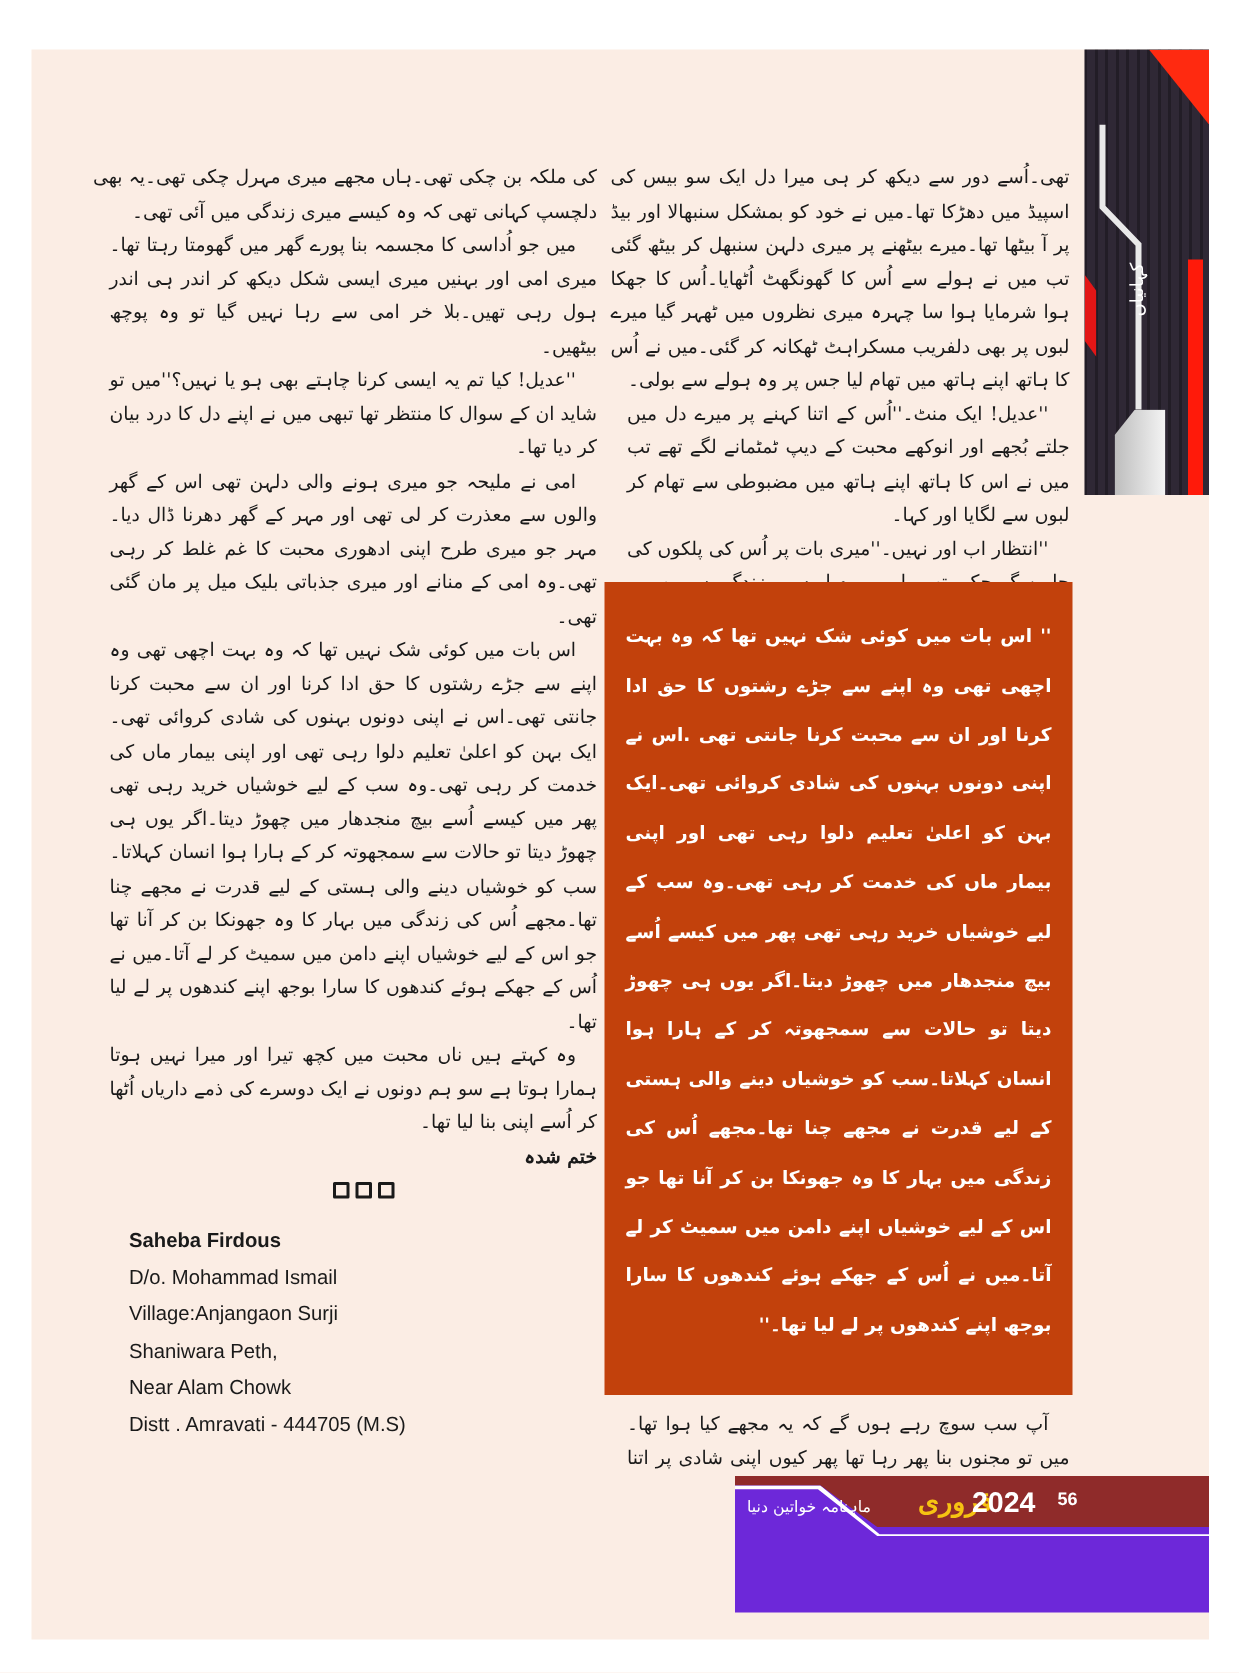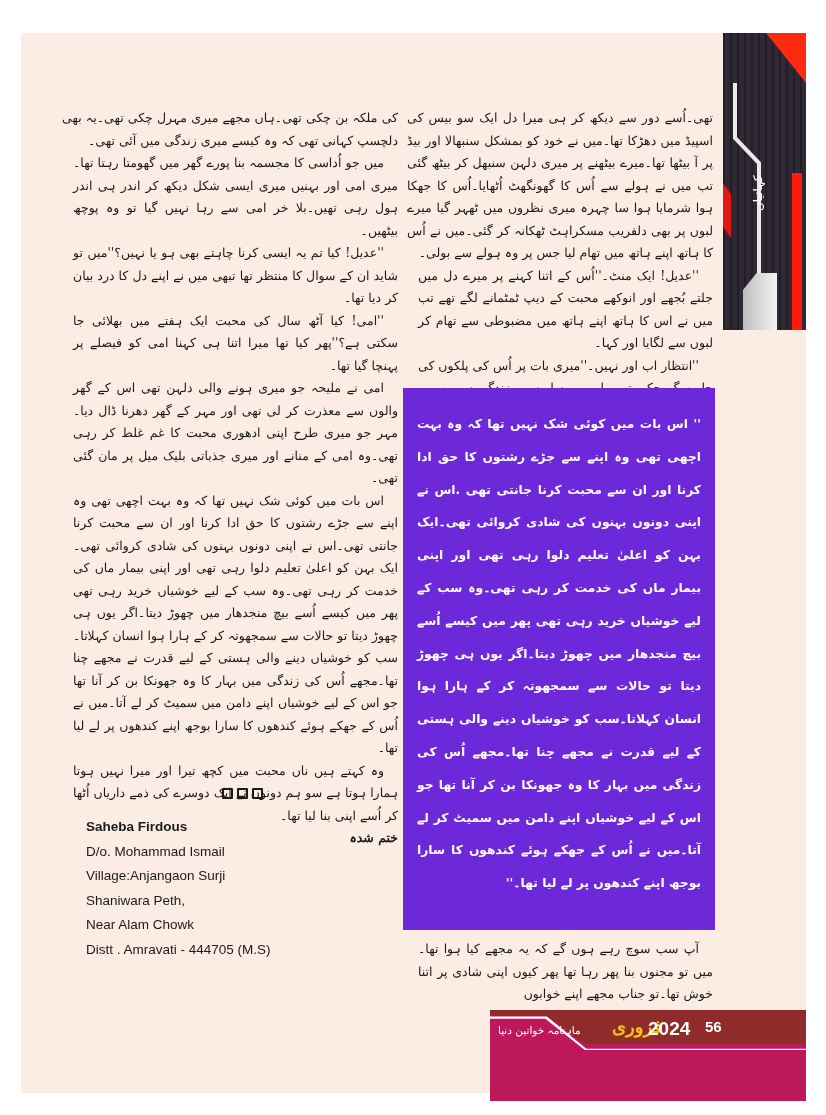--- a/index.html
+++ b/index.html
@@ -30,21 +30,21 @@
       width: 11px; height: 11px; border: 2px solid #1a1a1a; box-sizing: border-box; border-radius: 1px;
     }
     .address {
       position: absolute; left: 86px; top: 815px; width: 280px;
       font-family: "Liberation Sans", sans-serif; font-size: 13.5px; color: #1a1a1a; direction: ltr;
     }
     .address div { height: 24.5px; line-height: 24.5px; white-space: nowrap; }
     .address .name { font-weight: bold; }
     .quote-box {
       position: absolute; left: 403px; top: 388px; width: 312px; height: 542px;
-      background: #6d28d9; box-sizing: border-box; padding: 20px 14px 10px 14px;
+      background: #c2410c; box-sizing: border-box; padding: 20px 14px 10px 14px;
       color: #ffffff; direction: rtl; text-align: justify;
       font-family: "DejaVu Sans", sans-serif; font-weight: bold; font-size: 12.3px; line-height: 32.8px;
     }
     .banner {
       position: absolute; left: 723px; top: 33px; width: 83px; height: 297px;
       background: #2f2835; overflow: hidden;
     }
     .banner .stripes {
       position: absolute; inset: 0;
       background: repeating-linear-gradient(90deg, rgba(0,0,0,0.28) 0 2px, transparent 2px 7px);
@@ -68,36 +68,36 @@
       position: absolute; left: 20px; top: 240px; width: 34px; height: 57px;
       background: linear-gradient(90deg, #bdbdbd, #f4f4f4);
       clip-path: polygon(40% 0, 100% 0, 100% 100%, 0 100%, 0 30%);
     }
     .banner .label {
       position: absolute; left: 28px; top: 130px; width: 20px; height: 60px;
       color: #ffffff; font-family: "DejaVu Serif", serif; font-size: 12px;
       writing-mode: vertical-rl; transform: rotate(180deg); direction: rtl; text-align: center;
     }
     .footer {
-      position: absolute; left: 490px; top: 1010px; width: 316px; height: 91px;
-      background: #be185d;
+      position: absolute; left: 490px; top: 984px; width: 316px; height: 91px;
+      background: #6d28d9;
     }
     .footer .red-band {
       position: absolute; left: 0; top: 0; width: 316px; height: 34px;
       background: #8f2b2a;
       clip-path: polygon(0 0, 100% 0, 100% 100%, 30% 100%, 18% 18%, 0 18%);
     }
     .footer .white-line {
       position: absolute; left: 0; top: 0; width: 316px; height: 40px;
       background: #ffffff;
       clip-path: polygon(0 16%, 18% 16%, 30.5% 97%, 100% 97%, 100% 100%, 30% 100%, 17.5% 22%, 0 22%);
     }
     .footer .page-num {
       position: absolute; left: 215px; top: 8px; color: #ffffff;
-      font-family: "Liberation Sans", sans-serif; font-weight: bold; font-size: 15px;
+      font-family: "Liberation Sans", sans-serif; font-weight: bold; font-size: 12px;
     }
     .footer .year {
       position: absolute; left: 158px; top: 8px; color: #ffffff;
       font-family: "Liberation Sans", sans-serif; font-weight: bold; font-size: 19px;
     }
     .footer .month {
       position: absolute; left: 122px; top: 6px; color: #f6c312;
       font-family: "DejaVu Serif", serif; font-weight: bold; font-size: 18px; direction: rtl;
     }
     .footer .mag {
@@ -133,21 +133,20 @@
 </div>
 
 <div class="col right-col-bottom">
   <p class="indent">آپ سب سوچ رہے ہوں گے کہ یہ مجھے کیا ہوا تھا۔میں تو مجنوں بنا پھر رہا تھا پھر کیوں اپنی شادی پر اتنا خوش تھا۔تو جناب مجھے اپنے خوابوں</p>
 </div>
 
 <div class="col left-col">
   <p>کی ملکہ بن چکی تھی۔ہاں مجھے میری مہرل چکی تھی۔یہ بھی دلچسپ کہانی تھی کہ وہ کیسے میری زندگی میں آئی تھی۔</p>
   <p class="indent">میں جو اُداسی کا مجسمہ بنا پورے گھر میں گھومتا رہتا تھا۔میری امی اور بہنیں میری ایسی شکل دیکھ کر اندر ہی اندر ہول رہی تھیں۔بلا خر امی سے رہا نہیں گیا تو وہ پوچھ بیٹھیں۔</p>
   <p class="indent">''عدیل! کیا تم یہ ایسی کرنا چاہتے بھی ہو یا نہیں؟''میں تو شاید ان کے سوال کا منتظر تھا تبھی میں نے اپنے دل کا درد بیان کر دیا تھا۔</p>
-  <p class="indent">''امی! کیا آٹھ سال کی محبت ایک ہفتے میں بھلائی جا سکتی ہے؟''پھر کیا تھا میرا اتنا ہی کہنا امی کو فیصلے پر پہنچا گیا تھا۔</p>
   <p class="indent">امی نے ملیحہ جو میری ہونے والی دلہن تھی اس کے گھر والوں سے معذرت کر لی تھی اور مہر کے گھر دھرنا ڈال دیا۔مہر جو میری طرح اپنی ادھوری محبت کا غم غلط کر رہی تھی۔وہ امی کے منانے اور میری جذباتی بلیک میل پر مان گئی تھی۔</p>
   <p class="indent">اس بات میں کوئی شک نہیں تھا کہ وہ بہت اچھی تھی وہ اپنے سے جڑے رشتوں کا حق ادا کرنا اور ان سے محبت کرنا جانتی تھی۔اس نے اپنی دونوں بہنوں کی شادی کروائی تھی۔ایک بہن کو اعلیٰ تعلیم دلوا رہی تھی اور اپنی بیمار ماں کی خدمت کر رہی تھی۔وہ سب کے لیے خوشیاں خرید رہی تھی پھر میں کیسے اُسے بیچ منجدھار میں چھوڑ دیتا۔اگر یوں ہی چھوڑ دیتا تو حالات سے سمجھوتہ کر کے ہارا ہوا انسان کہلاتا۔سب کو خوشیاں دینے والی ہستی کے لیے قدرت نے مجھے چنا تھا۔مجھے اُس کی زندگی میں بہار کا وہ جھونکا بن کر آنا تھا جو اس کے لیے خوشیاں اپنے دامن میں سمیٹ کر لے آتا۔میں نے اُس کے جھکے ہوئے کندھوں کا سارا بوجھ اپنے کندھوں پر لے لیا تھا۔</p>
   <p class="indent">وہ کہتے ہیں ناں محبت میں کچھ تیرا اور میرا نہیں ہوتا ہمارا ہوتا ہے سو ہم دونوں نے ایک دوسرے کی ذمے داریاں اُٹھا کر اُسے اپنی بنا لیا تھا۔</p>
   <p class="end-mark">ختم شدہ</p>
 </div>
 
 <div class="squares">
   <span></span>
   <span></span>
   <span></span>

